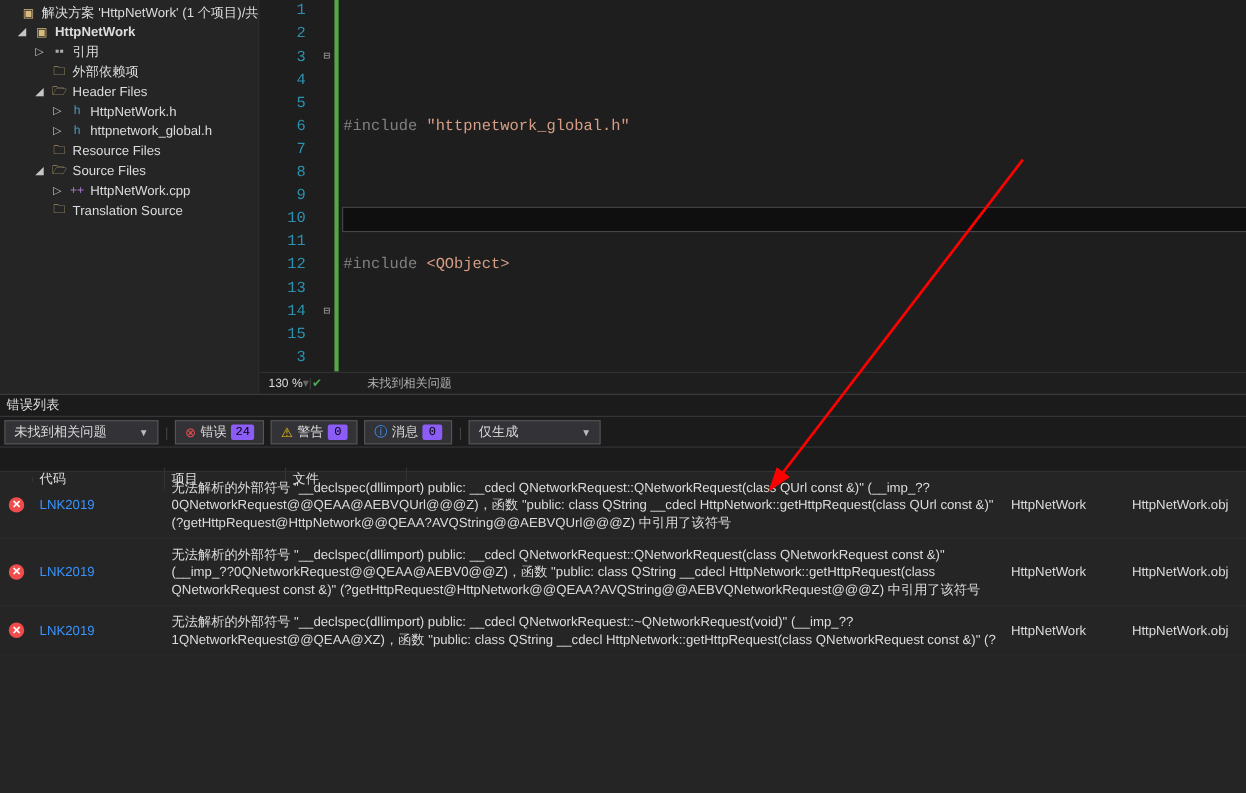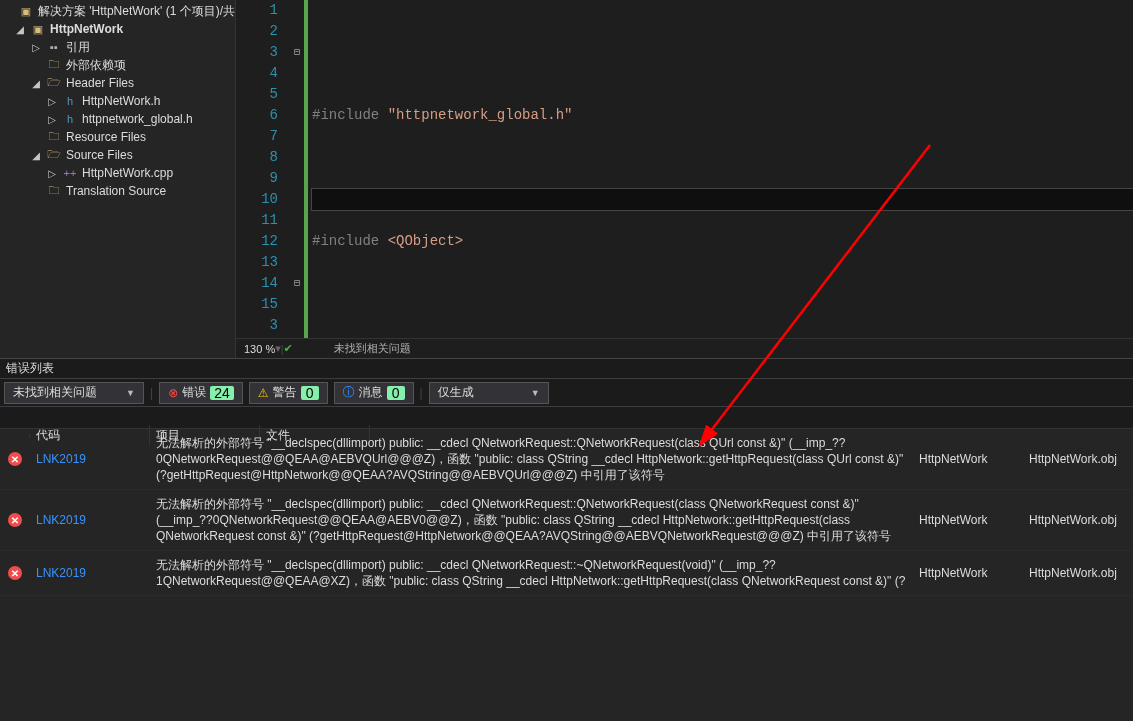--- a/index.html
+++ b/index.html
@@ -172,26 +172,27 @@
   padding: 0 8px;
   background: #333337;
   border: 1px solid #555;
   gap: 4px;
   cursor: pointer;
 }
 .pill .count-box {
   display: inline-block;
   min-width: 18px;
   padding: 0 4px;
-  background: #86efac;
+  background: #8b5cf6;
   color: #000;
   border-radius: 2px;
   text-align: center;
-  font-size: 14px;
+  font-size: 11px;
   line-height: 14px;
+  font-family: Liberation Mono, monospace;
 }
 .icon-err { color: #f14c4c; }
 .icon-warn { color: #ffcc00; }
 .icon-info { color: #3794ff; }
 
 .table-head {
   display: flex;
   background: #1b1b1c;
   border-bottom: 1px solid #333;
   height: 22px;

